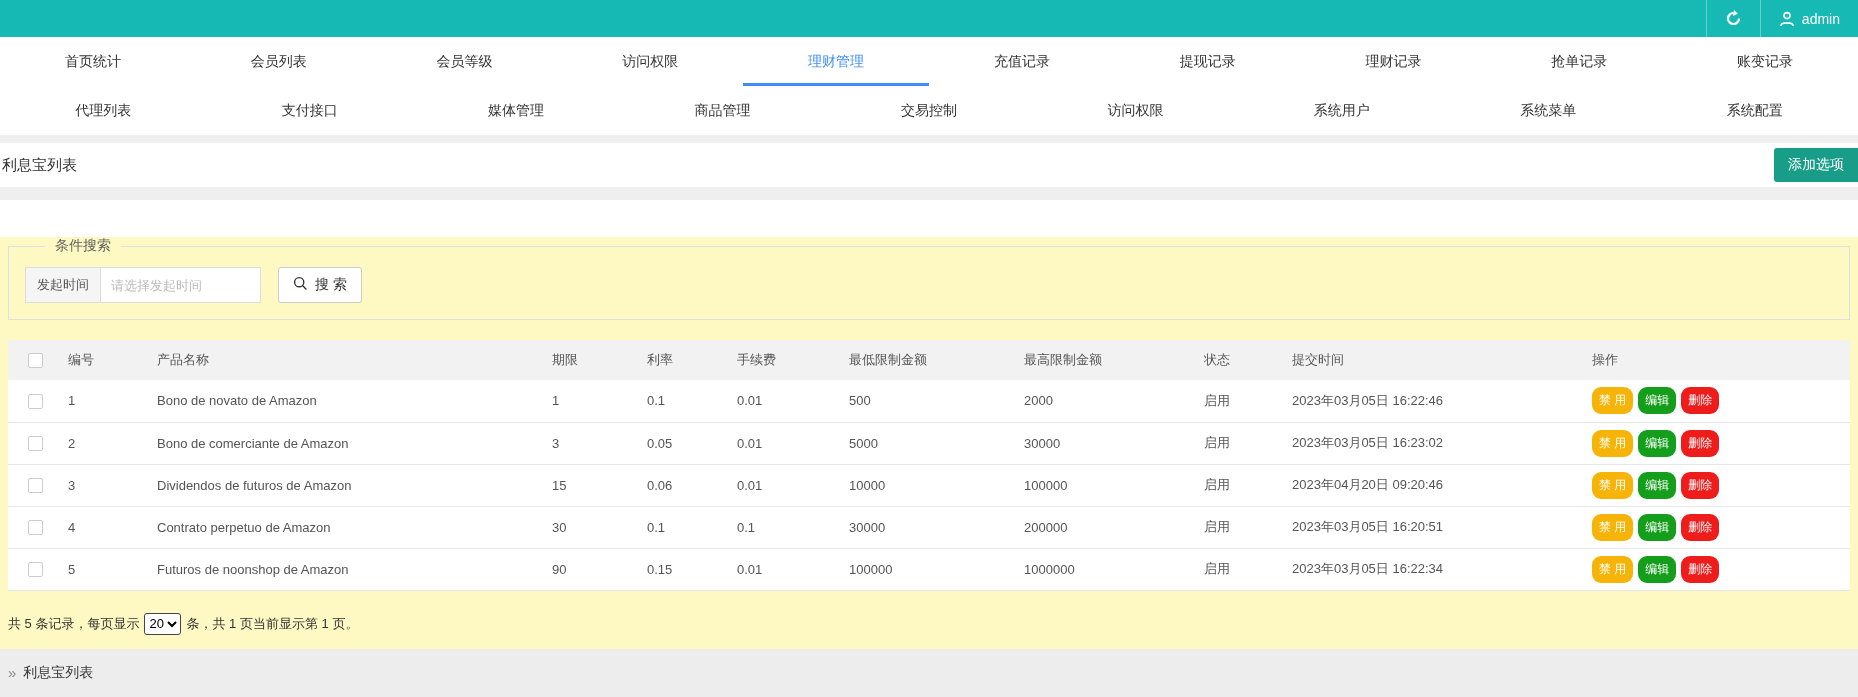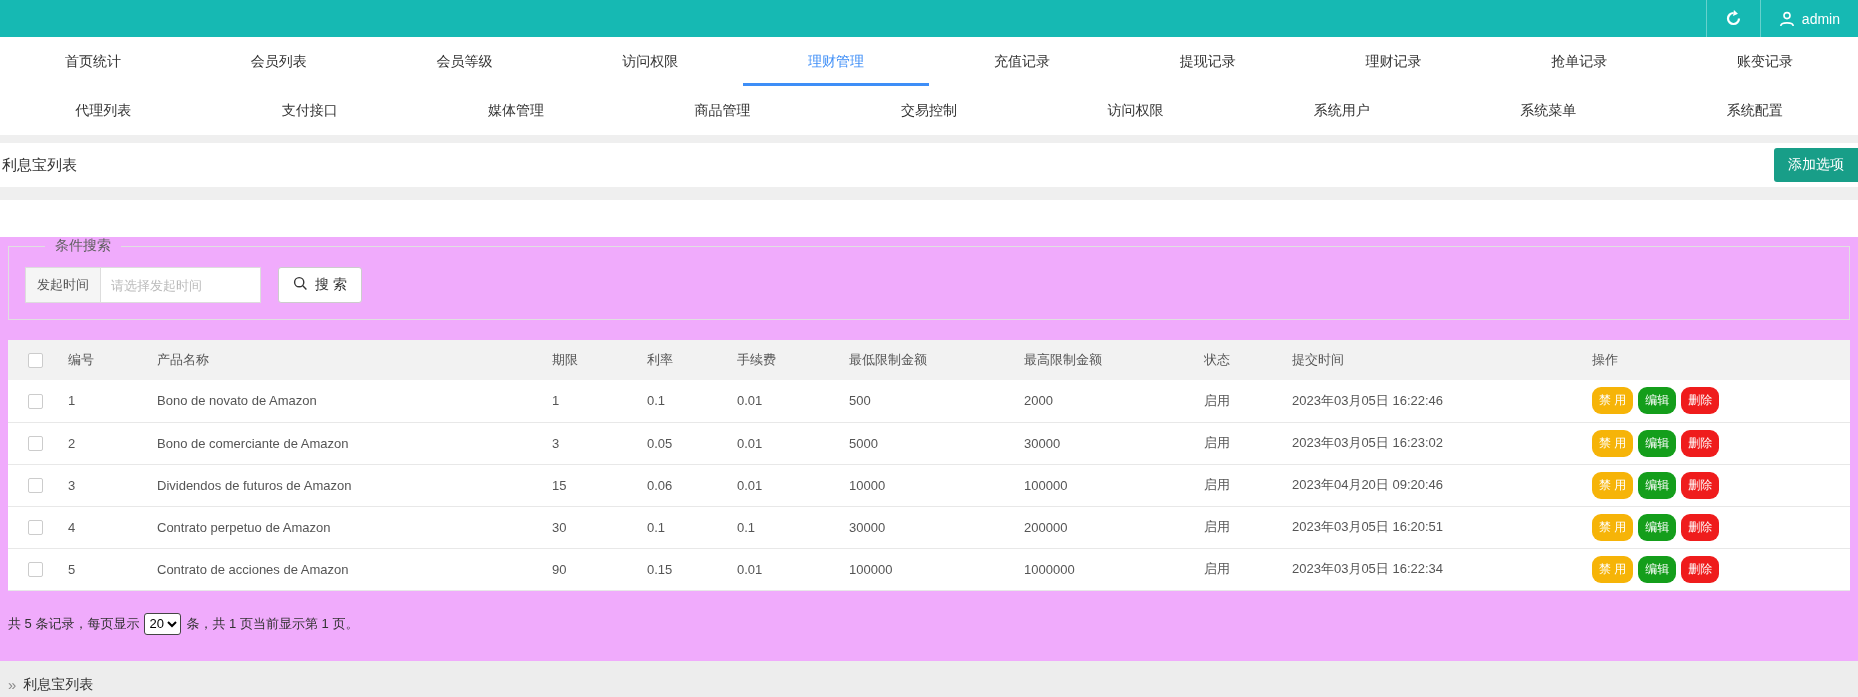--- a/index.html
+++ b/index.html
@@ -24,21 +24,21 @@
 
   .gap-sm { height:8px; background:#efefef; }
   .gap-md { height:13px; background:#efefef; }
 
   
   .titlebar { height:44px; background:#fff; display:flex; align-items:center; position:relative; }
   .page-title { font-size:15px; color:#333; padding-left:2px; }
   .add-btn { position:absolute; right:0; top:5px; height:34px; padding:0 14px; background:#189e88; color:#fff; border:none; font-size:14px; border-radius:3px 0 0 3px; cursor:pointer; font-family:inherit; }
 
   
-  .panel { background:#f0abfc; padding-bottom:26px;margin-top:12px; }
+  .panel { background:#fef9c3; padding-bottom:14px;margin-top:12px; }
   .search-fieldset { margin:37px 8px 0 8px; border:1px solid #e0e0e0; padding:12px 16px 16px 16px; }
   .search-fieldset legend { margin-left:20px; padding:0 10px; font-size:14px; color:#606060; }
   .search-row { display:flex; align-items:center; }
   .input-group { display:inline-flex; align-items:stretch; }
   .input-label { background:#f5f5f5; border:1px solid #ddd; padding:8px 11px; font-size:13px; color:#555; white-space:nowrap; }
   .input-group input { width:160px; border:1px solid #ddd; border-left:none; padding:8px 10px; font-size:13px; color:#333; font-family:inherit; outline:none; }
   .input-group input::placeholder { color:#bbb; }
   .search-btn { margin-left:17px; display:inline-flex; align-items:center; gap:7px; background:#fff; border:1px solid #ccc; border-radius:3px; padding:8px 14px; font-size:14px; color:#333; cursor:pointer; font-family:inherit; }
 
   
@@ -260,21 +260,21 @@
             <td>0.1</td>
             <td>30000</td>
             <td>200000</td>
             <td>启用</td>
             <td>2023年03月05日 16:20:51</td>
             <td><button class="op-btn" style="background: rgb(246, 180, 8);">禁 用</button><button class="op-btn" style="background: rgb(20, 158, 27);">编辑</button><button class="op-btn" style="background: rgb(239, 28, 28);">删除</button></td>
           </tr>
           <tr>
             <td class="col-check"><input type="checkbox" style=""></td>
             <td class="col-id">5</td>
-            <td>Contrato de acciones de Amazon</td>
+            <td>Futuros de noonshop de Amazon</td>
             <td>90</td>
             <td>0.15</td>
             <td>0.01</td>
             <td>100000</td>
             <td>1000000</td>
             <td>启用</td>
             <td>2023年03月05日 16:22:34</td>
             <td><button class="op-btn" style="background: rgb(246, 180, 8);">禁 用</button><button class="op-btn" style="background: rgb(20, 158, 27);">编辑</button><button class="op-btn" style="background: rgb(239, 28, 28);">删除</button></td>
           </tr>
         </tbody>

